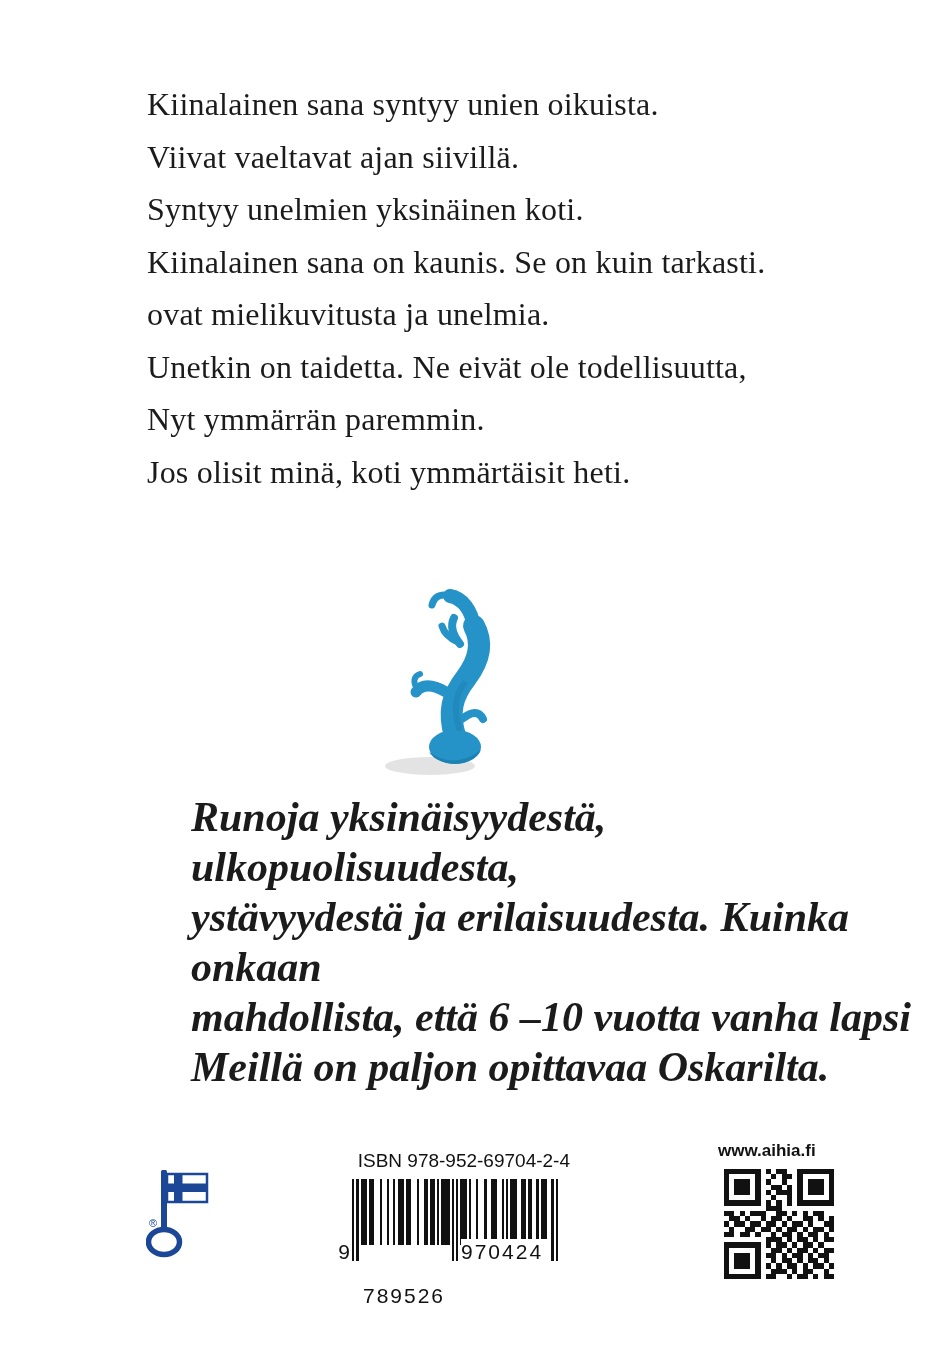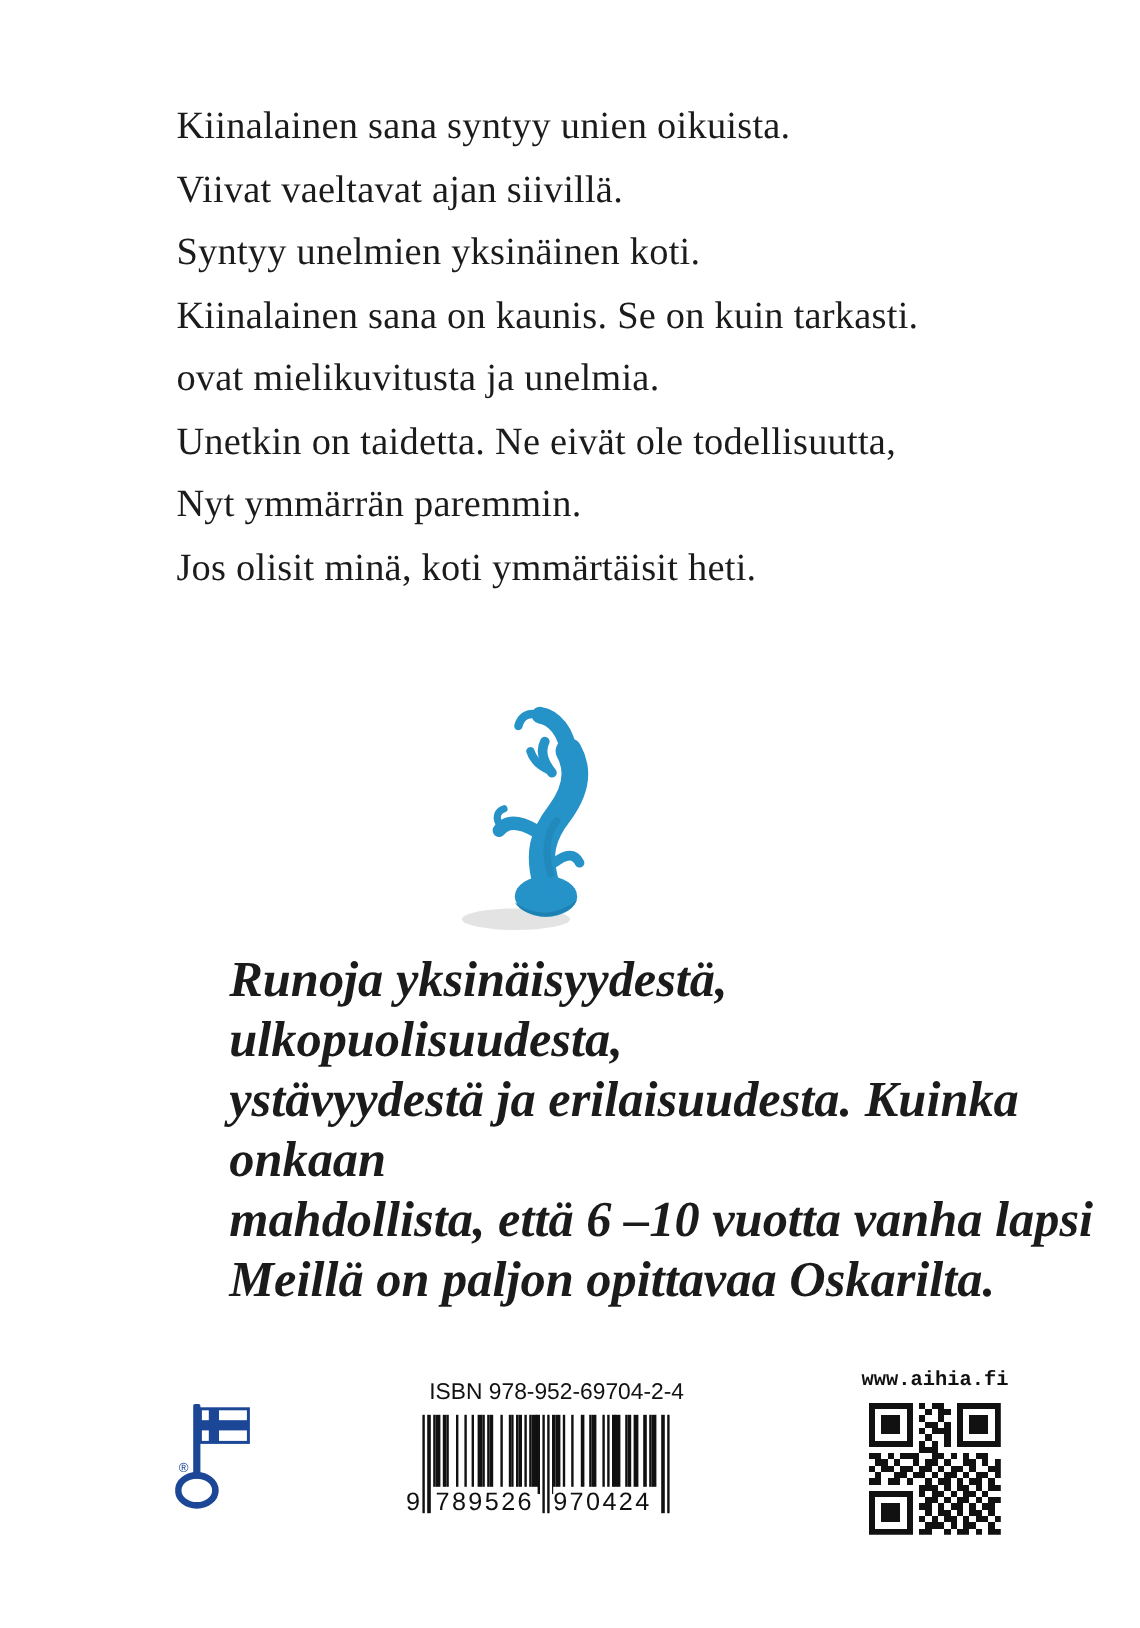--- a/index.html
+++ b/index.html
@@ -28,25 +28,25 @@
   }
   .barcode i {
     position:absolute; top:0; display:block; background:#111;
   }
   .barcode .digits {
     position:absolute; top:60px; left:0; right:0; height:26px;
     font-family:"Liberation Sans","DejaVu Sans",sans-serif; font-size:21px; color:#111;
   }
   .barcode .digits span { position:absolute; background:#fff; line-height:26px; }
   .digit-first { left:-18px; width:16px; text-align:right; }
-  .digit-left  { left:8px;  width:88px; text-align:center; letter-spacing:2px; }
+  .digit-left  { left:8px;  width:88px; text-align:center; letter-spacing:2px;margin-top:44px; }
   .digit-right { left:109px; width:88px; text-align:left; letter-spacing:2px; }
   .qr-label {
-    position:absolute; left:718px; top:1141px; width:122px; text-align:center;
-    font-family:Liberation Mono, monospace; font-weight:bold;
+    position:absolute; left:718px; top:1141px; width:122px; text-align:left;
+    font-family:Liberation Sans, sans-serif; font-weight:bold;
     font-size:17px; color:#111;
   }
   .qr-code { position:absolute; left:724px; top:1169px; width:110px; height:110px; }
   .qr-code svg { width:100%; height:100%; display:block; }
 </style>
 </head>
 <body>
 
 <div class="poem">
   <div>Kiinalainen sana syntyy unien oikuista.</div>

